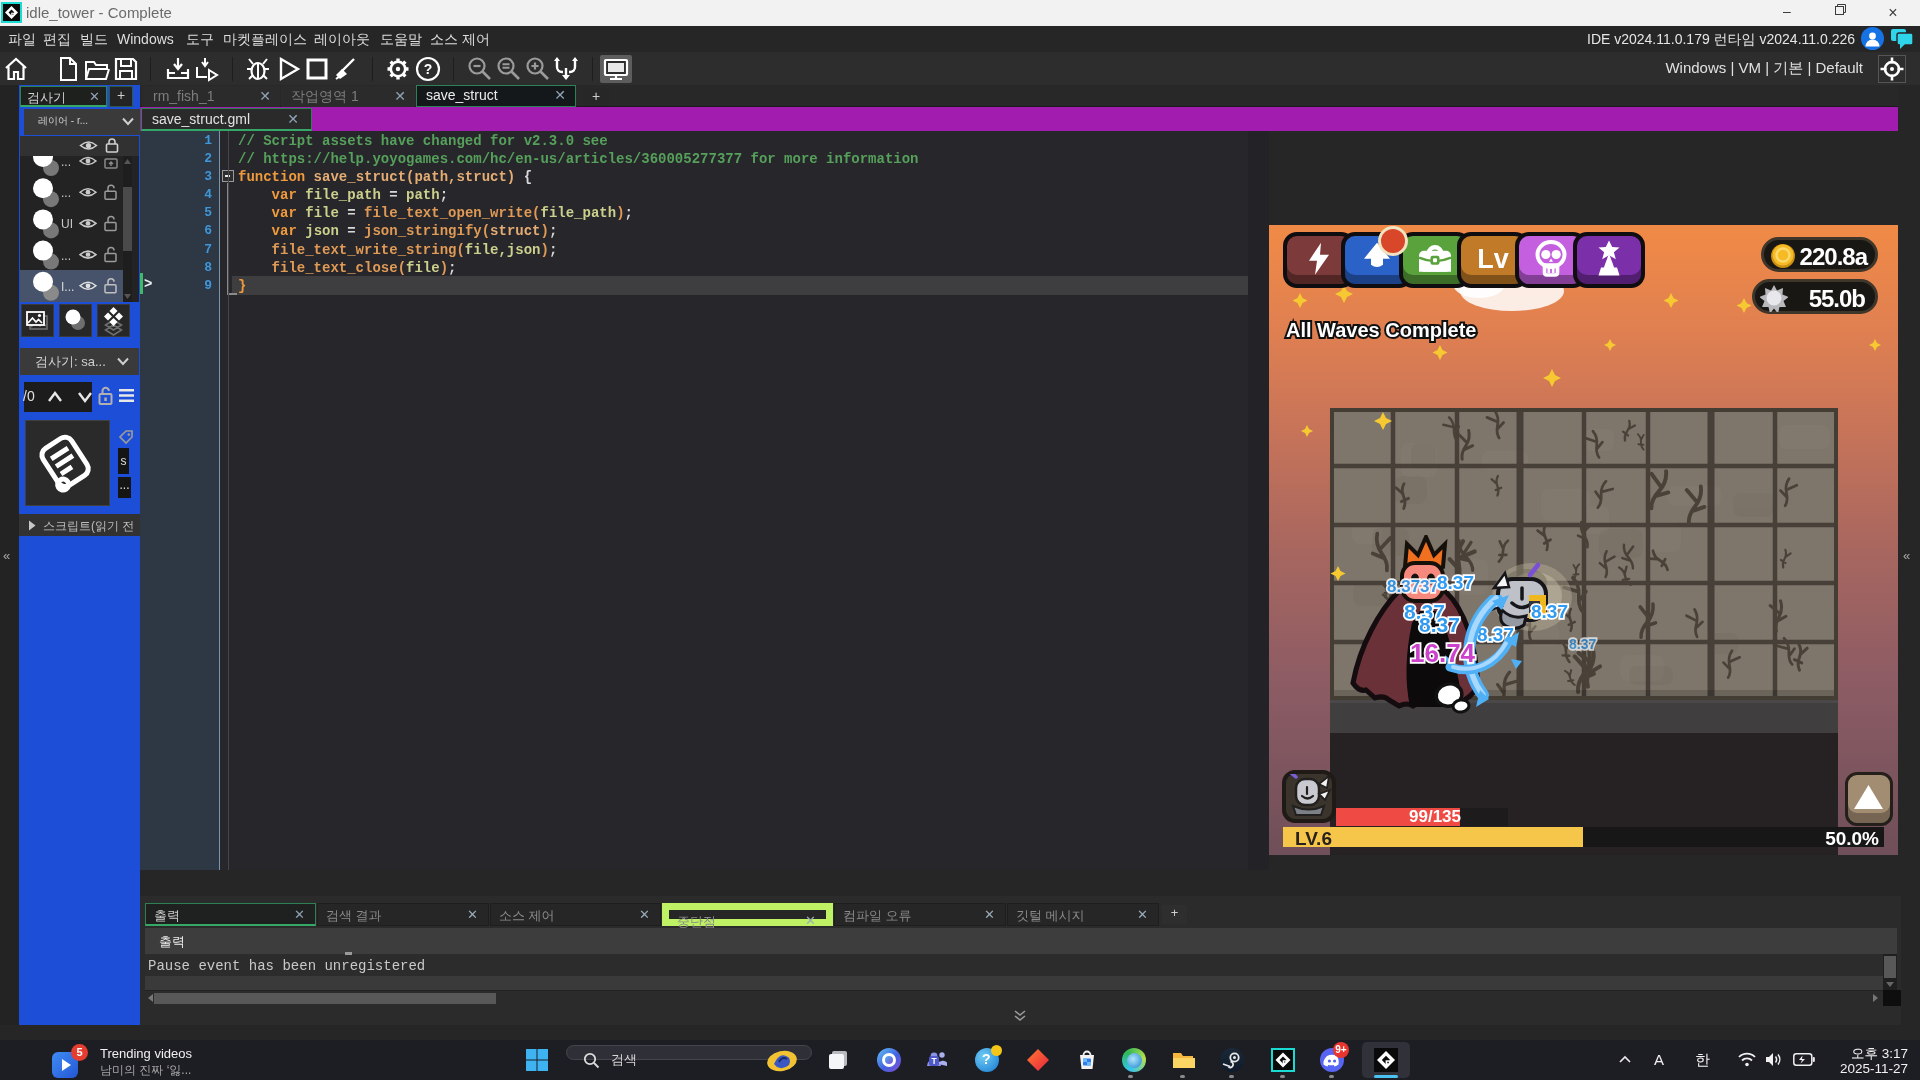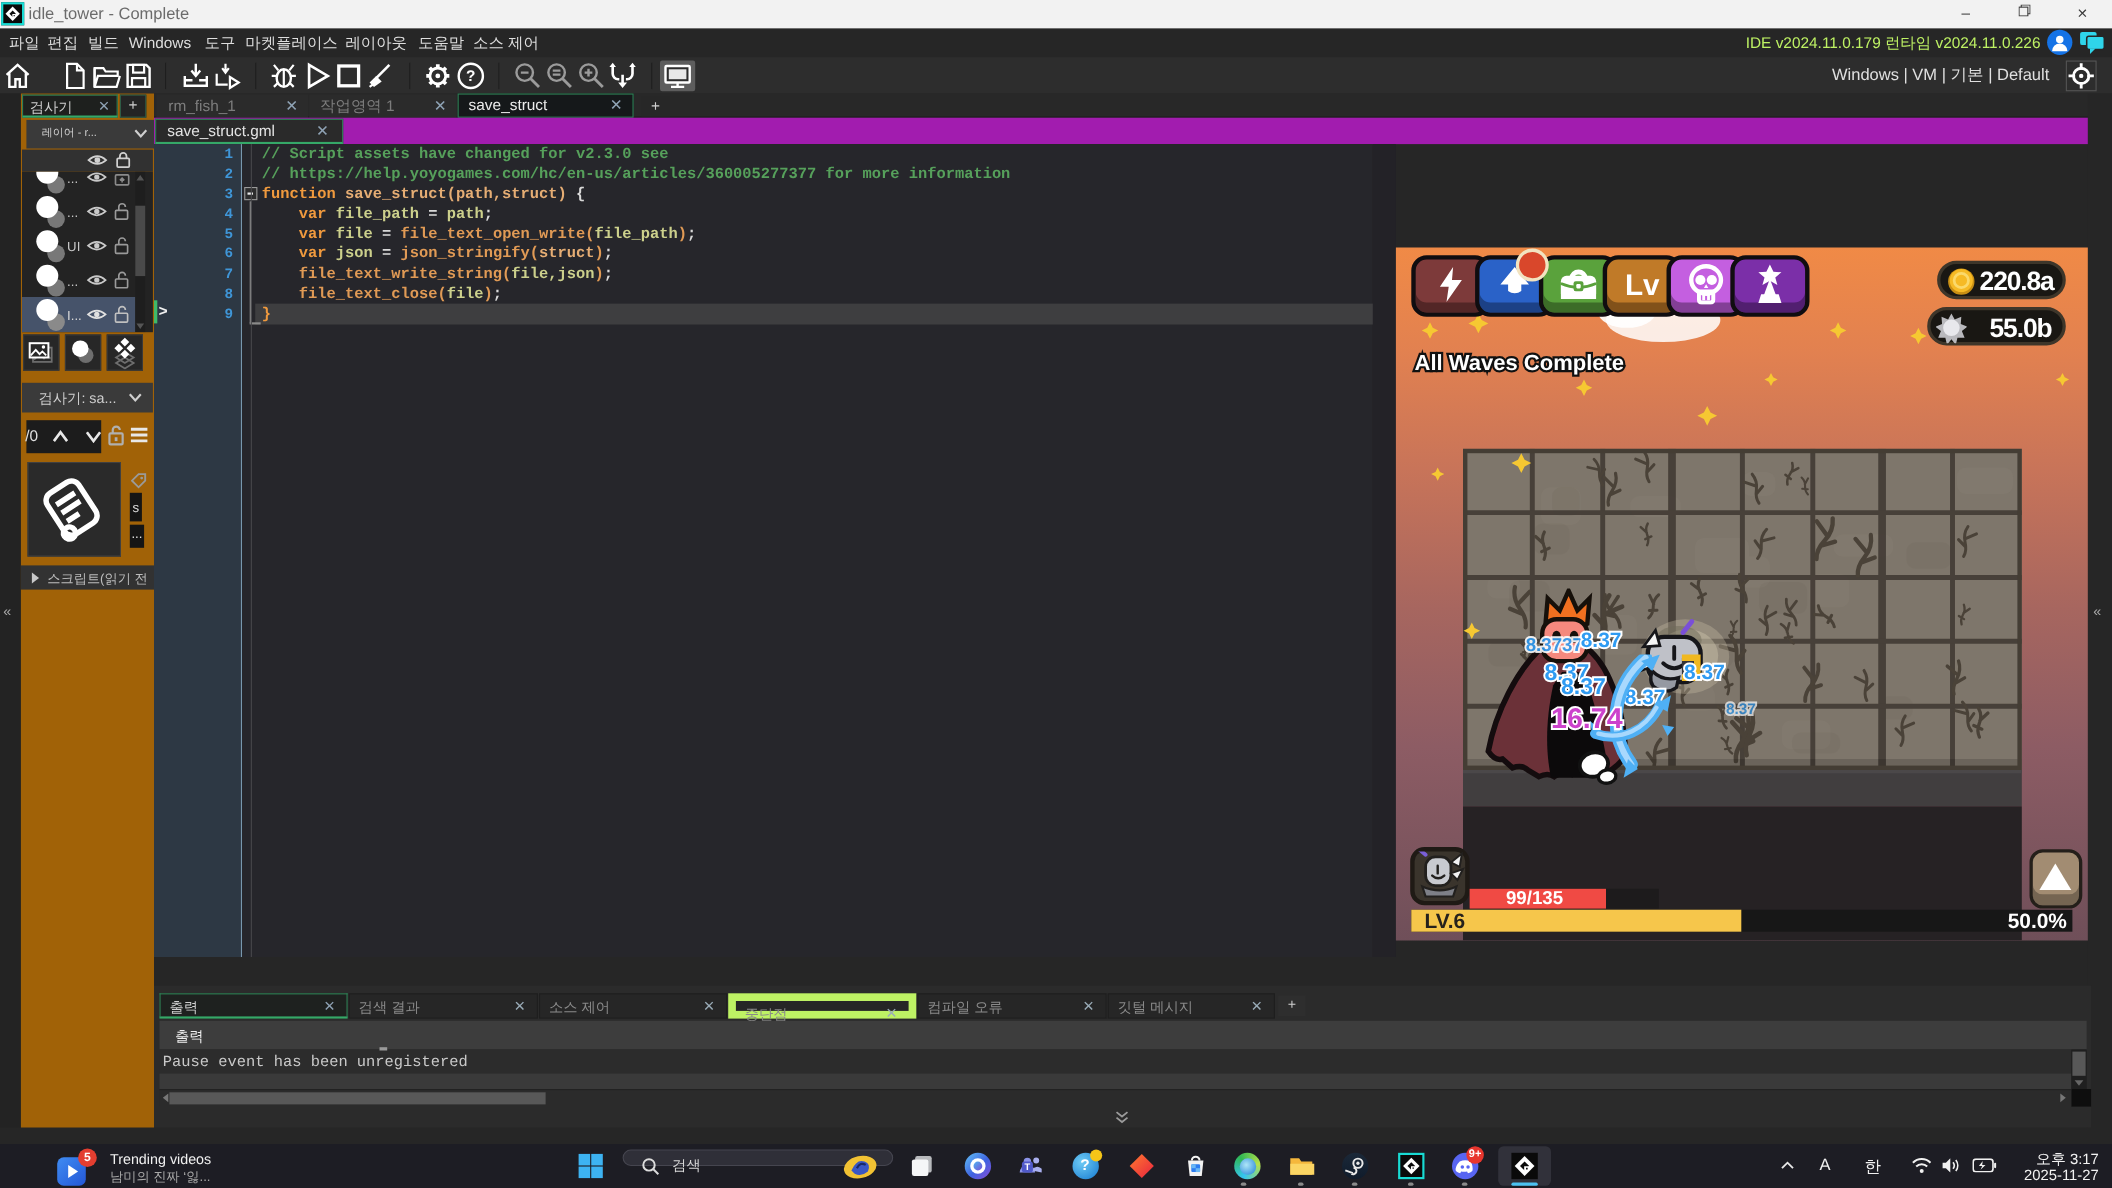--- a/index.html
+++ b/index.html
@@ -6,28 +6,28 @@
 .abs{position:absolute}
 #stage{position:relative;width:1920px;height:1080px}
 
 #titlebar{left:0;top:0;width:1920px;height:26px;background:#f2f2f2;color:#5f5f5f}
 #gmlogo{left:1px;top:2px;width:21px;height:21px;background:#0a0a0a;border:2px solid #19dbd4}
 #title-text{left:26px;top:4px;font-size:15px;color:#6b6b6b}
 .winbtn{top:0;width:14px;height:22px;color:#3c3c3c;font-size:14px;text-align:center}
 
 #menubar{left:0;top:26px;width:1920px;height:26px;background:#262626;color:#dedede;font-size:14px}
 .mitem{position:absolute;top:5px}
-#menuver{right:65px;top:5px;position:absolute;color:#bef264}
+#menuver{right:65px;top:5px;position:absolute;color:#e5e5e5}
 
 #toolbar{left:0;top:52px;width:1920px;height:33px;background:#2d2d2d}
 .tbi{position:absolute;top:3px;width:28px;height:28px}
 #tbright{position:absolute;right:57px;top:59px;color:#e0e0e0;font-size:15px}
 
 #leftstrip{left:0;top:85px;width:19px;height:940px;background:#232323}
-#leftpanel{left:19px;top:85px;width:121px;height:940px;background:#a16207}
+#leftpanel{left:19px;top:85px;width:121px;height:940px;background:#1d4ed8}
 
 #wstabs{left:140px;top:85px;width:1780px;height:22px;background:#282828;border-bottom:1px solid #1a1a1a}
 #doctabs{left:140px;top:107px;width:1780px;height:24px;background:#a21caf}
 #editor{left:220px;top:131px;width:1028px;height:739px;background:#26262b}
 #gutter{left:140px;top:131px;width:79px;height:739px;background:#2d3844}
 #bluesep{left:219px;top:131px;width:1px;height:739px;background:#7897ad}
 #foldline{left:228px;top:131px;width:1px;height:739px;background:#47474b}
 #editright{left:1248px;top:131px;width:21px;height:739px;background:#232227}
 #fareast{left:1898px;top:85px;width:22px;height:940px;background:#262626}
 .code{position:absolute;font-family:"Liberation Mono",monospace;font-size:14px;font-weight:bold;white-space:pre;line-height:18.1px}
@@ -716,21 +716,21 @@
 <div style="position:absolute;left:13px;top:545px;width:54px;height:53px;background:#3a342c;border:4px solid #1f1a15;border-radius:13px"><svg width="46" height="45" viewBox="0 0 46 45">
 <path d="M7 32 q 16 7 31 0 l -3 9 h -25z" fill="#7e8088" stroke="#22201e" stroke-width="2"></path>
 <path d="M10 3 L 4 -2" stroke="#7a5fd8" stroke-width="3.5" stroke-linecap="round"></path>
 <rect x="10" y="5" width="23" height="26" rx="9" fill="#c8cad0" stroke="#22201e" stroke-width="2.5"></rect>
 <path d="M21 13 v 7 M 16 22 q 5.5 5 11 0" fill="none" stroke="#22201e" stroke-width="2.2" stroke-linecap="round"></path>
 <path d="M33 10 L 43 2 41 14z" fill="#f2f2f2" stroke="#22201e" stroke-width="1.8"></path>
 <path d="M33 20 L 44 16 39 26z" fill="#f2f2f2" stroke="#22201e" stroke-width="1.8"></path>
 </svg></div>
 <div style="position:absolute;left:67px;top:583px;width:172px;height:18px;background:#1d1b1c"></div>
 <div style="position:absolute;left:67px;top:583px;width:124px;height:18px;background:#f04a44"></div>
-<div style="position:absolute;left:100px;top:583px;width:92px;text-align:left;color:#fff;font-weight:bold;font-size:17px;line-height:18px">99/135</div>
+<div style="position:absolute;left:100px;top:583px;width:92px;text-align:right;color:#fff;font-weight:bold;font-size:17px;line-height:18px">99/135</div>
 <div style="position:absolute;left:14px;top:602px;width:601px;height:20px;background:#171717"></div>
 <div style="position:absolute;left:14px;top:602px;width:300px;height:20px;background:#f6c64b"></div>
 <div style="position:absolute;left:26px;top:603px;color:#26211c;font-weight:bold;font-size:19px">LV.6</div>
 <div style="position:absolute;left:500px;top:603px;width:110px;text-align:right;color:#fff;font-weight:bold;font-size:19px">50.0%</div>
 <div style="position:absolute;left:576px;top:547px;width:48px;height:54px;background:#a28c72;border:3.5px solid #241f1a;border-radius:12px;box-shadow:inset 0 -10px 0 rgba(0,0,0,.28)"><svg width="41" height="47" viewBox="0 0 41 47">
           <path d="M20.5 10 L35 34 H6z" fill="#fff"></path>
         </svg></div>
 </div>
 
 <div class="abs" id="taskbar">

